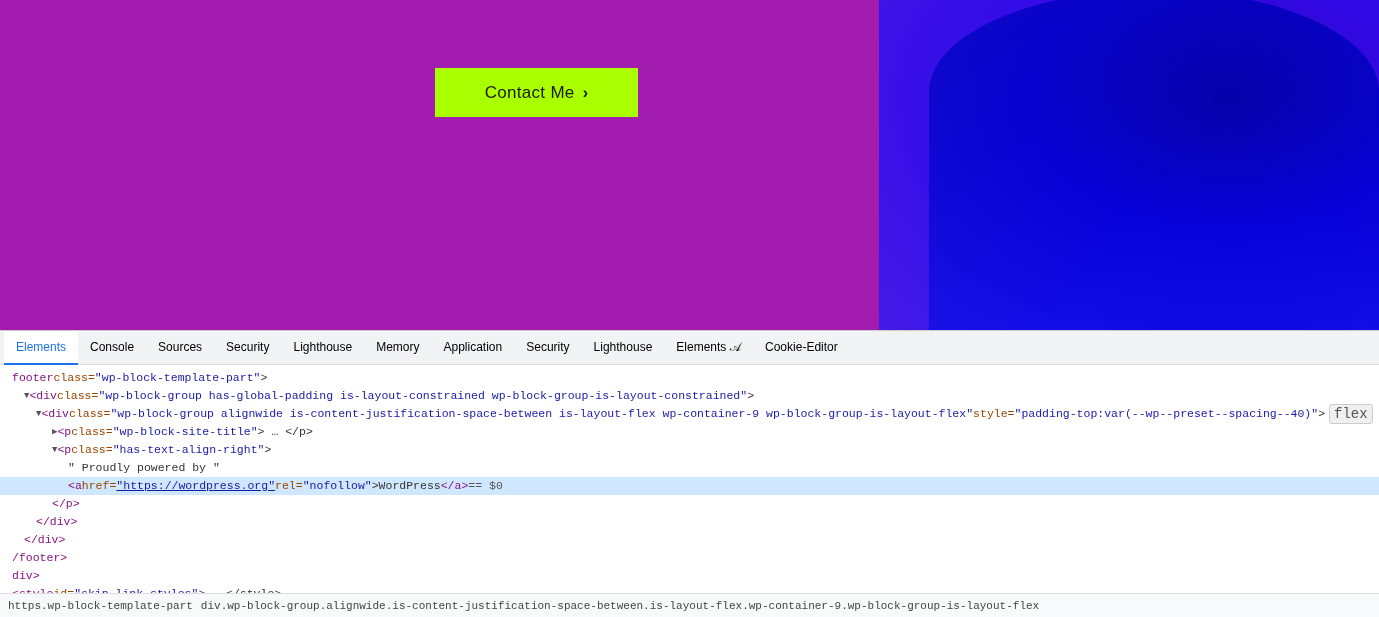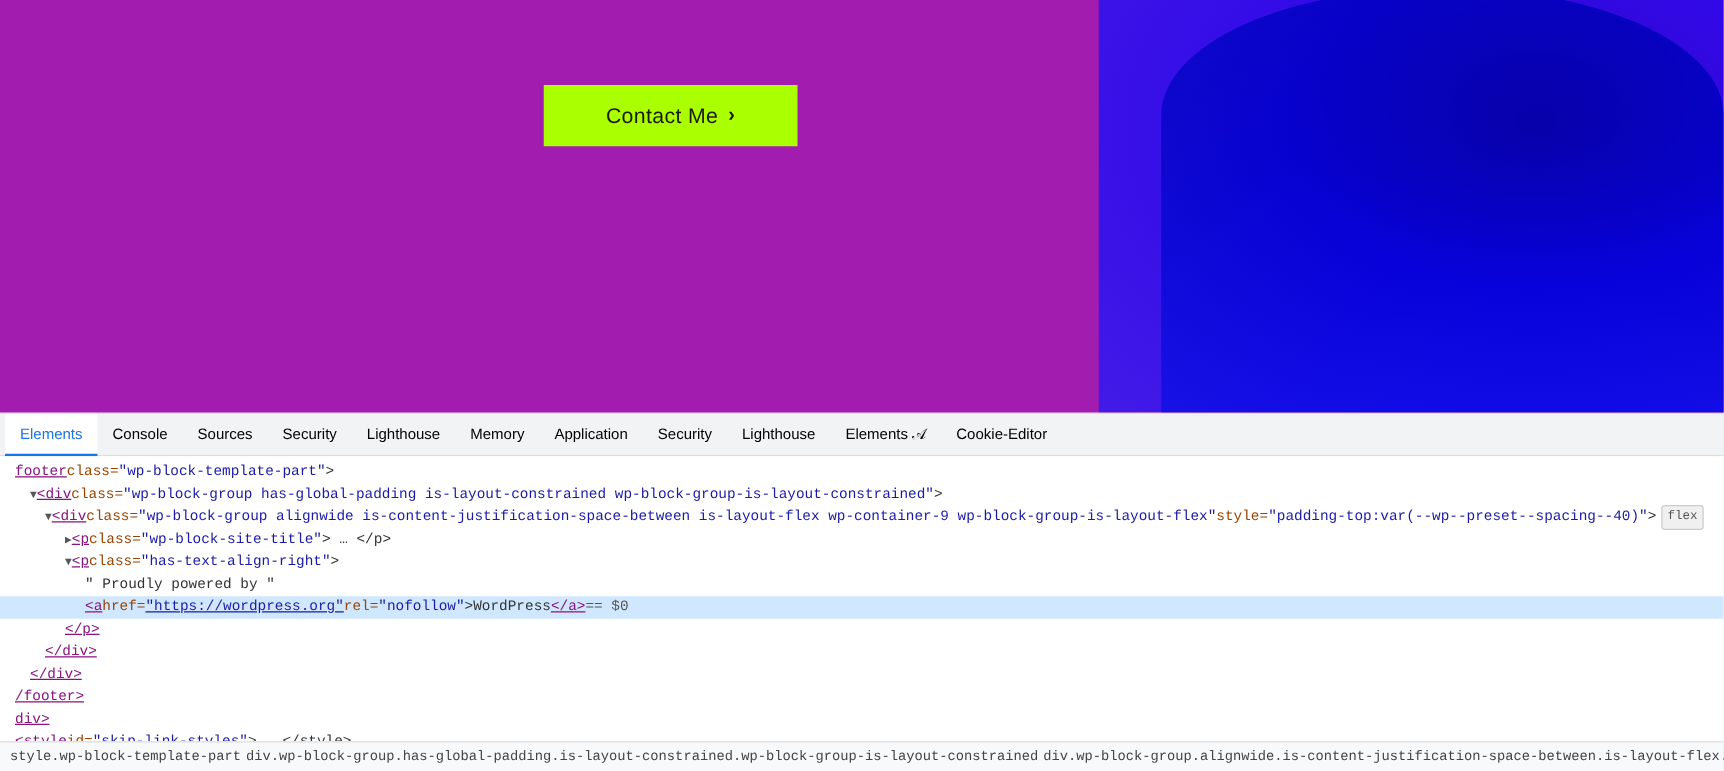--- a/index.html
+++ b/index.html
@@ -115,34 +115,34 @@
       white-space: nowrap;
       height: 18px;
       display: flex;
       align-items: center;
     }
 
     .code-line.highlighted {
       background: #d0e8ff;
     }
 
-    .tag { color: #881280; text-decoration: underline; }
+    .tag { color: #881280; }
     .attr-name { color: #994500; }
     .attr-value { color: #1a1aa6; }
     .text-content { color: #333; }
     .link-text { color: #1a1aa6; text-decoration: underline; }
     .selected-marker { color: #555; }
 
     
     .flex-badge {
       display: inline-block;
       background: #f0f0f0;
       border: 1px solid #ccc;
       border-radius: 3px;
-      font-size: 10px;
+      font-size: 14px;
       padding: 0 4px;
       margin-left: 4px;
       color: #555;
       vertical-align: middle;
     }
 
     
     #breadcrumb-bar {
       height: 24px;
       border-top: 1px solid #ddd;
@@ -281,22 +281,21 @@
     <div class="code-line">
       <span class="tag">&lt;style</span>
       <span class="attr-name"> id=</span>
         <span class="attr-value">"skip-link-styles"</span>
         <span>&gt; … &lt;/style&gt;</span>
     </div>
 
   </div>
 
   <div id="breadcrumb-bar">
-    <span class="breadcrumb-item">style.wp-block-template-part</span>
+    <span class="breadcrumb-item">https.wp-block-template-part</span>
     <span class="breadcrumb-sep"> </span>
-    <span class="breadcrumb-item">div.wp-block-group.has-global-padding.is-layout-constrained.wp-block-group-is-layout-constrained</span>
     <span class="breadcrumb-sep"> </span>
     <span class="breadcrumb-item">div.wp-block-group.alignwide.is-content-justification-space-between.is-layout-flex.wp-container-9.wp-block-group-is-layout-flex</span>
     <span class="breadcrumb-sep"> </span>
 
   </div>
 
 </div>
 
 </body></html>

